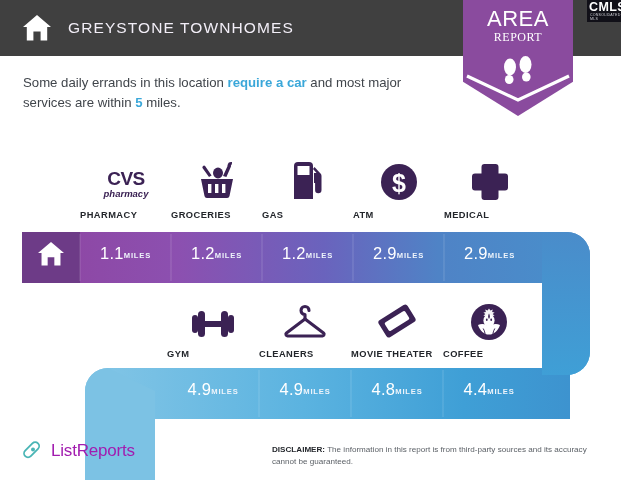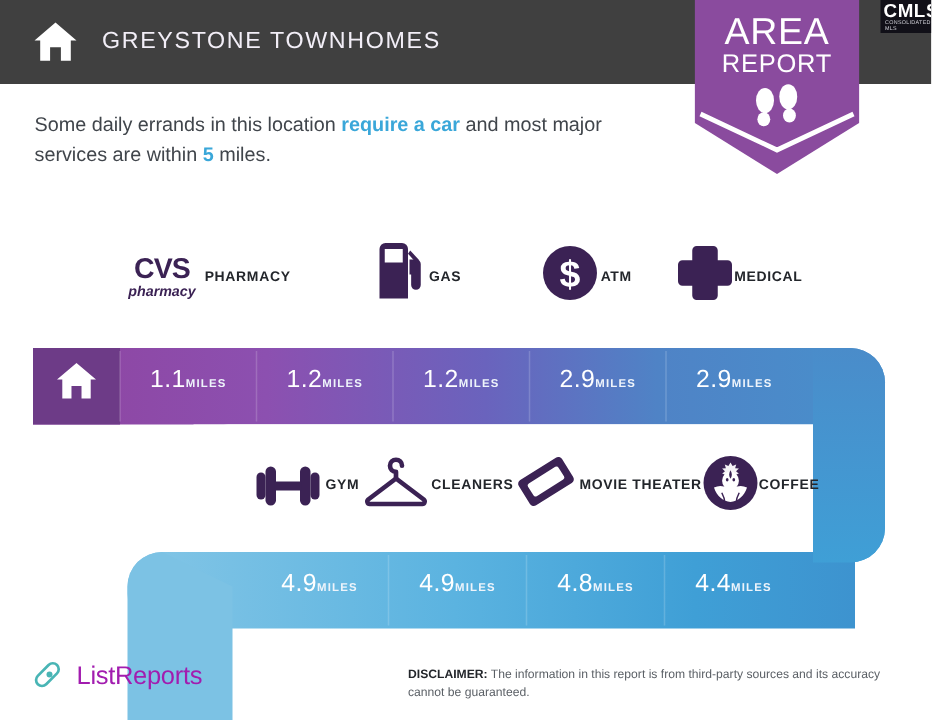--- a/index.html
+++ b/index.html
@@ -29,22 +29,22 @@
     clip-path:polygon(0 0,100% 0,100% 72%,50% 100%,0 72%);
     z-index:6;
   }
   .banner-inner{
     position:absolute;inset:0;display:flex;flex-direction:column;
     align-items:center;padding-top:14px;box-sizing:border-box;
   }
   .banner-l1,.banner-l2{
     color:#fff;font-weight:400;letter-spacing:0.5px;line-height:1.04;
   }
-  .banner-l1{font-size:25px;}
-  .banner-l2{font-size:17px;}
+  .banner-l1{font-size:22px;}
+  .banner-l2{font-size:12px;font-family:Liberation Serif, serif;}
   .banner-chevron{
     position:absolute;left:0;top:0;width:110px;height:122px;
     z-index:7;pointer-events:none;
   }
   .banner-feet{position:absolute;left:50%;top:62px;transform:translateX(-50%);}
 
   
   .cmls{
     position:absolute;right:0;top:0;width:34px;height:22px;
     background:#111018;z-index:9;overflow:hidden;
@@ -67,21 +67,21 @@
   .hl-num{color:#3aa7d9;font-weight:700;}
 
   
   .snake{position:absolute;left:0;top:225px;width:621px;height:255px;z-index:1;}
 
   
   .iconrow{position:absolute;display:flex;z-index:4;}
   .iconrow1{left:80px;top:158px;width:455px;}
   .iconrow2{left:167px;top:297px;width:368px;}
   .iconcell{
-    flex:1;display:flex;flex-direction:row;align-items:center;
+    flex:1;display:flex;flex-direction:column;
     justify-content:flex-end;
   }
   .iconart{height:44px;display:flex;align-items:flex-end;justify-content:center;}
   .iconlbl{
     margin-top:8px;font-size:9.3px;font-weight:700;color:#23262b;
     letter-spacing:0.45px;white-space:nowrap;
   }
 
   
   .valrow{position:absolute;display:flex;z-index:5;}
@@ -214,20 +214,37 @@
     <div class="iconcell">
       <div class="iconart">
         <svg width="56" height="34" viewBox="0 0 56 34">
           <text x="28" y="17" text-anchor="middle" font-family="Liberation Sans, sans-serif" font-size="19" font-weight="700" fill="#3b2254" letter-spacing="-0.6">CVS</text>
           <text x="28" y="29" text-anchor="middle" font-family="Liberation Sans, sans-serif" font-size="9.5" font-style="italic" font-weight="700" fill="#3b2254">pharmacy</text>
         </svg>
       </div>
       <div class="iconlbl">PHARMACY</div>
     </div>
 
+    <div class="iconcell">
+      <div class="iconart">
+        <svg width="42" height="42" viewBox="0 0 42 42">
+          <g fill="#3b2254">
+            <path d="M5 19 h32 l-3.5 17 a2.5 2.5 0 0 1 -2.5 2 h-20 a2.5 2.5 0 0 1 -2.5 -2 z"></path>
+            <rect x="12" y="24" width="3.4" height="9" fill="#fff"></rect>
+            <rect x="19" y="24" width="3.4" height="9" fill="#fff"></rect>
+            <rect x="26" y="24" width="3.4" height="9" fill="#fff"></rect>
+            <ellipse cx="22" cy="13" rx="5" ry="5.4"></ellipse>
+            <path d="M27 16 l5 -11 a1.7 1.7 0 0 1 3 1.4 l-4.6 10.6 z"></path>
+            <path d="M13 17 l-6.5 -9 a1.7 1.7 0 0 1 2.6 -2 l6.5 9.5 z"></path>
+            <path d="M31.5 5.5 a4 4 0 0 1 4.5 -3.4 a4.2 4.2 0 0 1 -3.4 4.6 z"></path>
+          </g>
+        </svg>
+      </div>
+      <div class="iconlbl">GROCERIES</div>
+    </div>
 
     <div class="iconcell">
       <div class="iconart">
         <svg width="38" height="42" viewBox="0 0 38 42">
           <g fill="#3b2254">
             <path d="M5 6 a4 4 0 0 1 4 -4 h11 a4 4 0 0 1 4 4 v33 h-19 z"></path>
             <rect x="8.5" y="6" width="12" height="9" fill="#fff"></rect>
             <path d="M25 13 h4.5 a3 3 0 0 1 3 3 v14 a3.2 3.2 0 0 1 -6.4 0 v-7 h-1.1 z"></path>
             <path d="M25.5 7 l6 6.5 -2.2 1.6 -5.3 -6 z"></path>
           </g>

